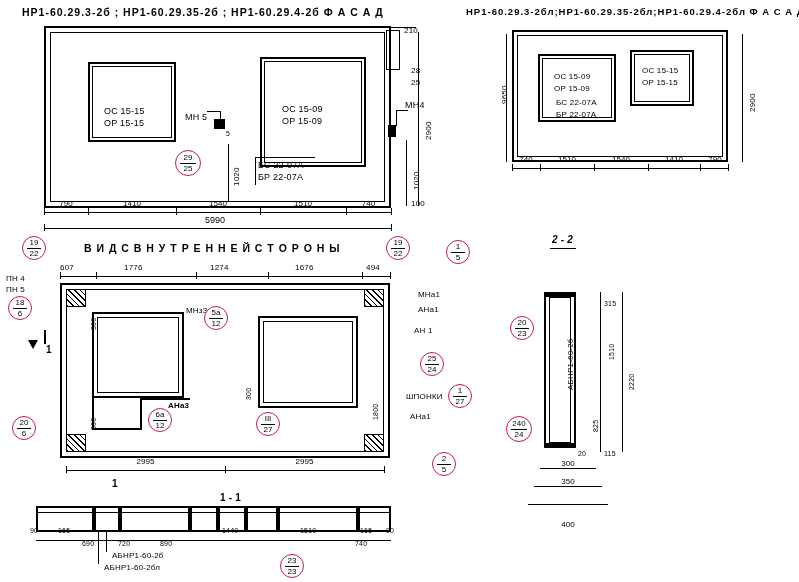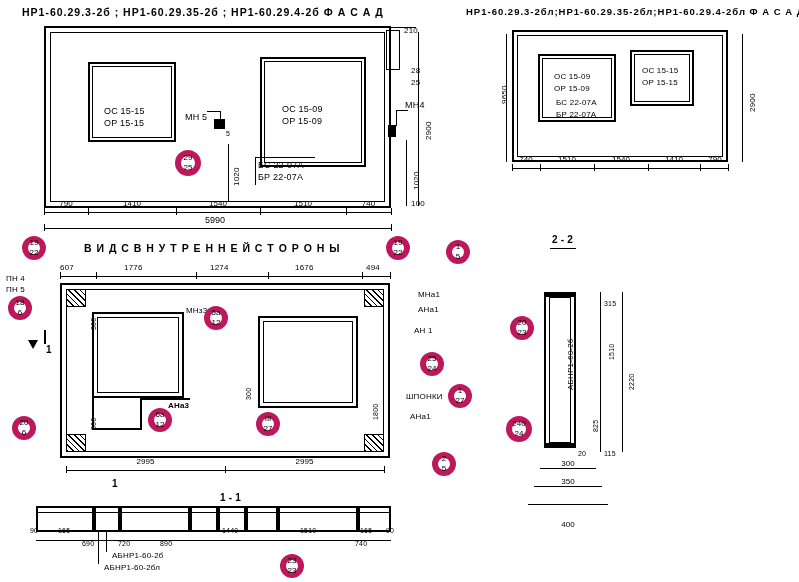--- a/index.html
+++ b/index.html
@@ -12,21 +12,21 @@
   .sm{font-size:8px;}
   .xs{font-size:7px;}
   .vert{transform-origin:0 0;}
   .ln{position:absolute;background:#000;}
   .h{height:1px;}
   .v{width:1px;}
   .h2{height:2px;}
   .v2{width:2px;}
   .box{position:absolute;border:1px solid #000;box-sizing:border-box;}
   .box2{position:absolute;border:2px solid #000;box-sizing:border-box;}
-  .cir{position:absolute;border:6px solid #be185d;border-radius:50%;box-sizing:border-box;
+  .cir{position:absolute;border:1px solid #be185d;border-radius:50%;box-sizing:border-box;
        display:flex;flex-direction:column;align-items:center;justify-content:center;
        font-size:8px;line-height:1.0;background:#fff;}
   .cir .bar{width:68%;height:1px;background:#000;margin:1px 0;}
   .tick{position:absolute;width:1px;height:7px;background:#000;}
   .lbl-c{position:absolute;font-size:8px;text-align:center;}
   .hatch{position:absolute;box-sizing:border-box;border:1px solid #000;
          background:repeating-linear-gradient(45deg,#000 0 1px,transparent 1px 4px);}
   .solid{position:absolute;background:#000;}
 </style>
 </head>
@@ -295,21 +295,21 @@
     <div class="ln v" style="left:98px;top:532px;height:32px;"></div>
 
     <div class="cir" style="left:280px;top:554px;width:24px;height:24px;">
       <span>23</span>
         <span class="bar"></span>
       <span>23</span>
     </div>
   </div>
 
   <div>
-    <div class="t tb" style="left:552px;top:234px;font-size:10px;">2 - 2</div>
+    <div class="t tb" style="left:552px;top:234px;font-size:10px;font-style:italic;">2 - 2</div>
     <div class="ln h" style="left:550px;top:248px;width:26px;"></div>
 
     <div class="box2" style="left:544px;top:292px;width:32px;height:156px;"></div>
     <div class="box" style="left:549px;top:297px;width:22px;height:146px;"></div>
     <div class="solid" style="left:544px;top:292px;width:32px;height:5px;"></div>
     <div class="solid" style="left:544px;top:443px;width:32px;height:5px;"></div>
 
     <div class="t sm vert" style="left:566px;top:390px;transform:rotate(-90deg);">АБНР1-60-2б</div>
 
     <div class="t xs" style="left:604px;top:300px;">315</div>

